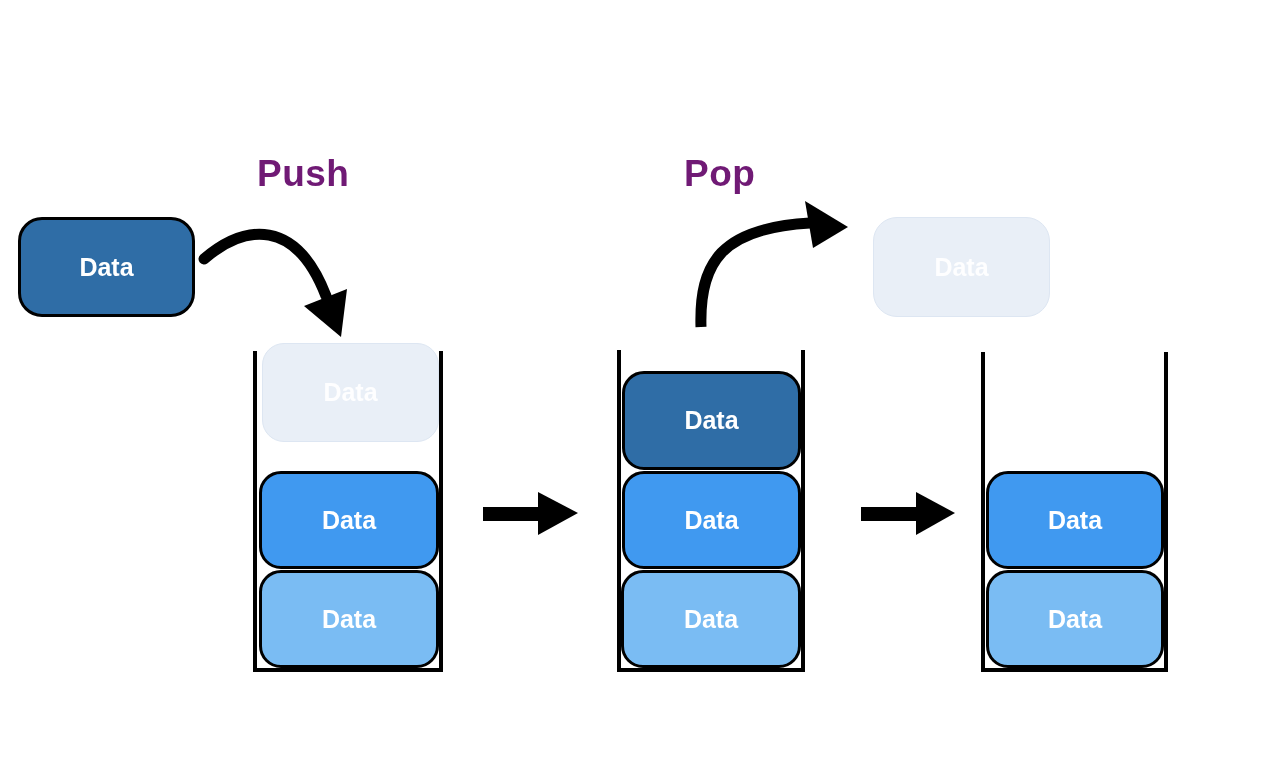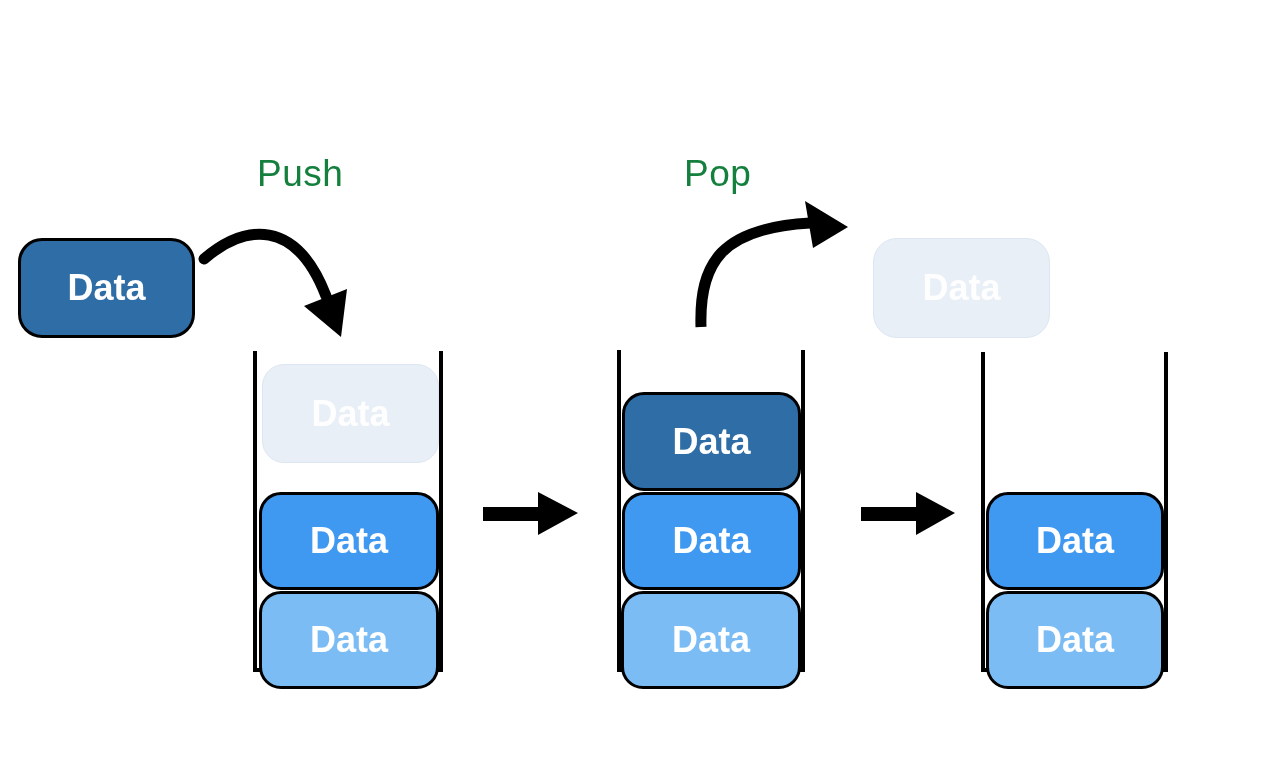--- a/index.html
+++ b/index.html
@@ -11,37 +11,36 @@
   #stage {
     position: relative;
     width: 1280px;
     height: 766px;
     background: #ffffff;
     overflow: hidden;
   }
   .op-label {
     position: absolute;
     font-size: 37px;
-    font-weight: normal;
-    color: #15803d;
+    font-weight: bold;
+    color: #701a75;
     letter-spacing: 0.5px;
     white-space: nowrap;
   }
   .box {
     position: absolute;
     box-sizing: border-box;
     display: flex;
     align-items: center;
     justify-content: center;
     border: 3px solid #000000;
     border-radius: 22px;
-    font-size: 36px;
+    font-size: 25px;
     font-weight: bold;
     color: #ffffff;
-    margin-top: 21px;
   }
   .tone-dark  { background: #2f6da6; }
   .tone-mid   { background: #4099f0; }
   .tone-light { background: #7abcf3; }
   .tone-ghost {
     background: #e9eff7;
     border: 1px solid #dde6f2;
     color: rgba(255, 255, 255, 0.92);
   }
   .stack-container {

